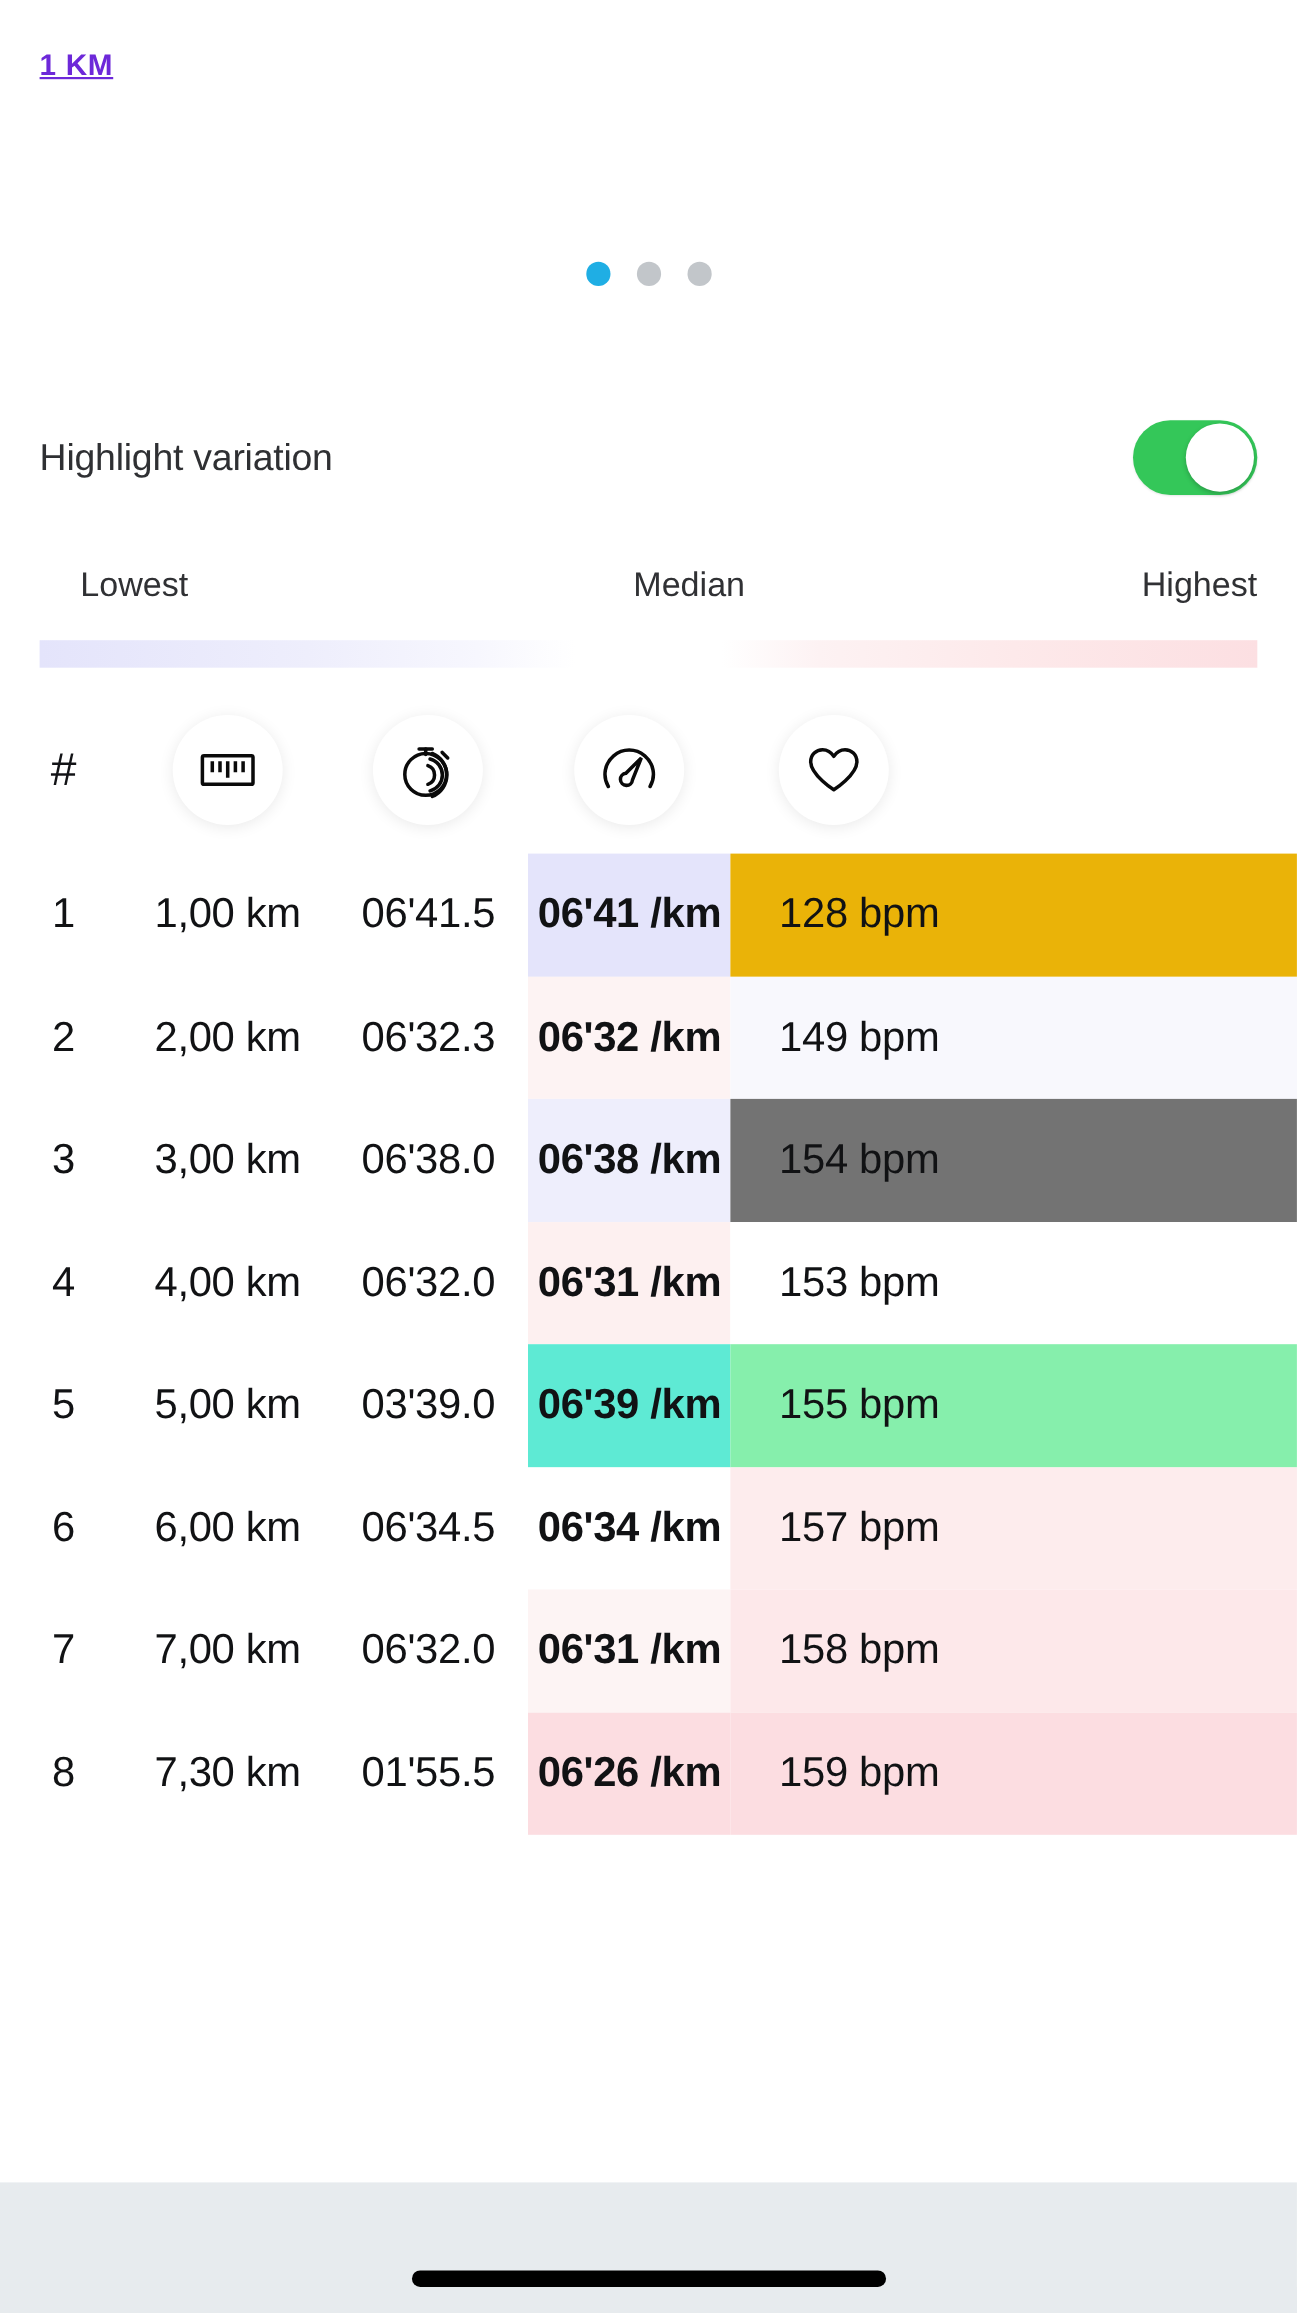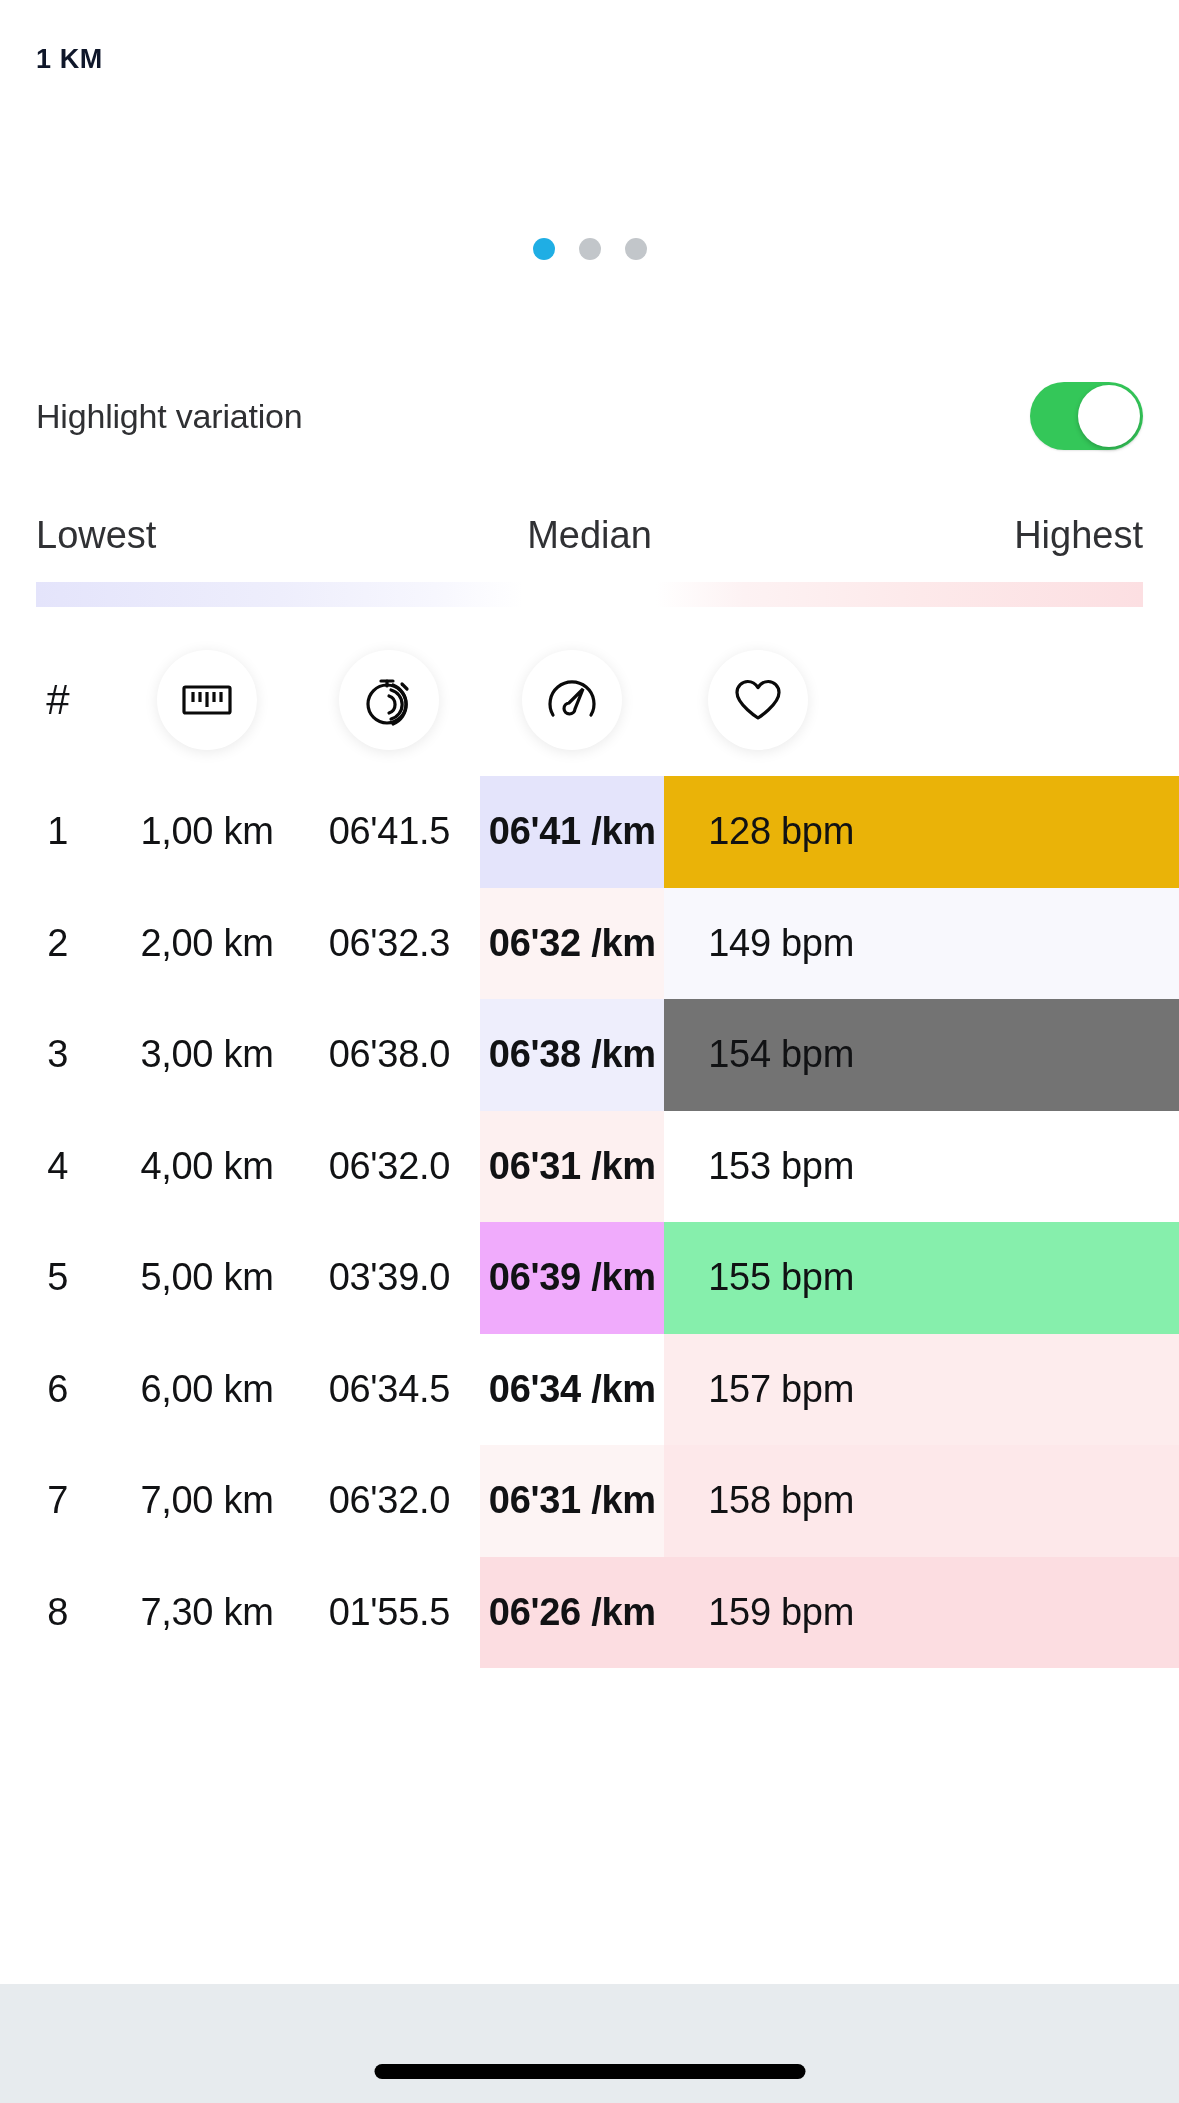--- a/index.html
+++ b/index.html
@@ -17,21 +17,22 @@
   }
 
   
   .header-title {
     position: absolute;
     left: 36px;
     top: 44px;
     font-size: 27px;
     font-weight: bold;
     letter-spacing: 0.6px;
-    color: #0f172a;
+    color: #6d28d9;
+    text-decoration: underline;
   }
 
   
   .pager {
     position: absolute;
     left: 0;
     right: 0;
     top: 238px;
     display: flex;
     justify-content: center;
@@ -86,23 +87,24 @@
   
   .legend {
     position: absolute;
     left: 36px;
     right: 36px;
     top: 514px;
     height: 40px;
   }
   .legend span {
     position: absolute;
-    font-size: 38px;
+    font-size: 31px;
     color: #303134;
     white-space: nowrap;
+    margin-left: 37px;
   }
   .legend .lowest  { left: 0; }
   .legend .median  { left: 50%; transform: translateX(-50%); }
   .legend .highest { right: 0; }
 
   .gradient-bar {
     position: absolute;
     left: 36px;
     right: 36px;
     top: 582px;
@@ -292,21 +294,21 @@
         <div class="cell c-idx">4</div>
         <div class="cell c-dist">4,00 km</div>
         <div class="cell c-time">06'32.0</div>
         <div class="cell c-pace" style="background:#fdf0f0">06'31 /km</div>
         <div class="cell c-hr" style="background:#ffffff">153 bpm</div>
       </div>
       <div class="trow">
         <div class="cell c-idx">5</div>
         <div class="cell c-dist">5,00 km</div>
         <div class="cell c-time">03'39.0</div>
-        <div class="cell c-pace" style="background:#f0abfc">06'39 /km</div>
+        <div class="cell c-pace" style="background:#5eead4">06'39 /km</div>
         <div class="cell c-hr" style="background:#86efac">155 bpm</div>
       </div>
       <div class="trow">
         <div class="cell c-idx">6</div>
         <div class="cell c-dist">6,00 km</div>
         <div class="cell c-time">06'34.5</div>
         <div class="cell c-pace" style="background:#ffffff">06'34 /km</div>
         <div class="cell c-hr" style="background:#fdeced">157 bpm</div>
       </div>
       <div class="trow">

